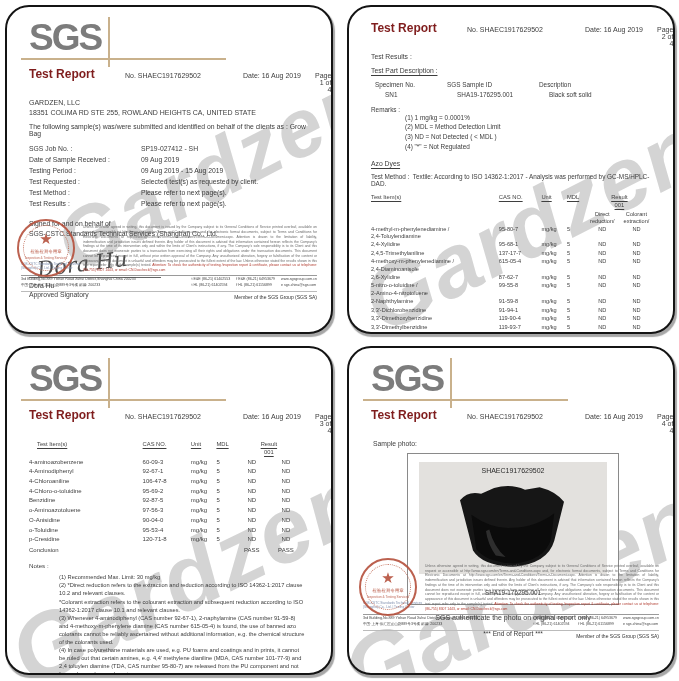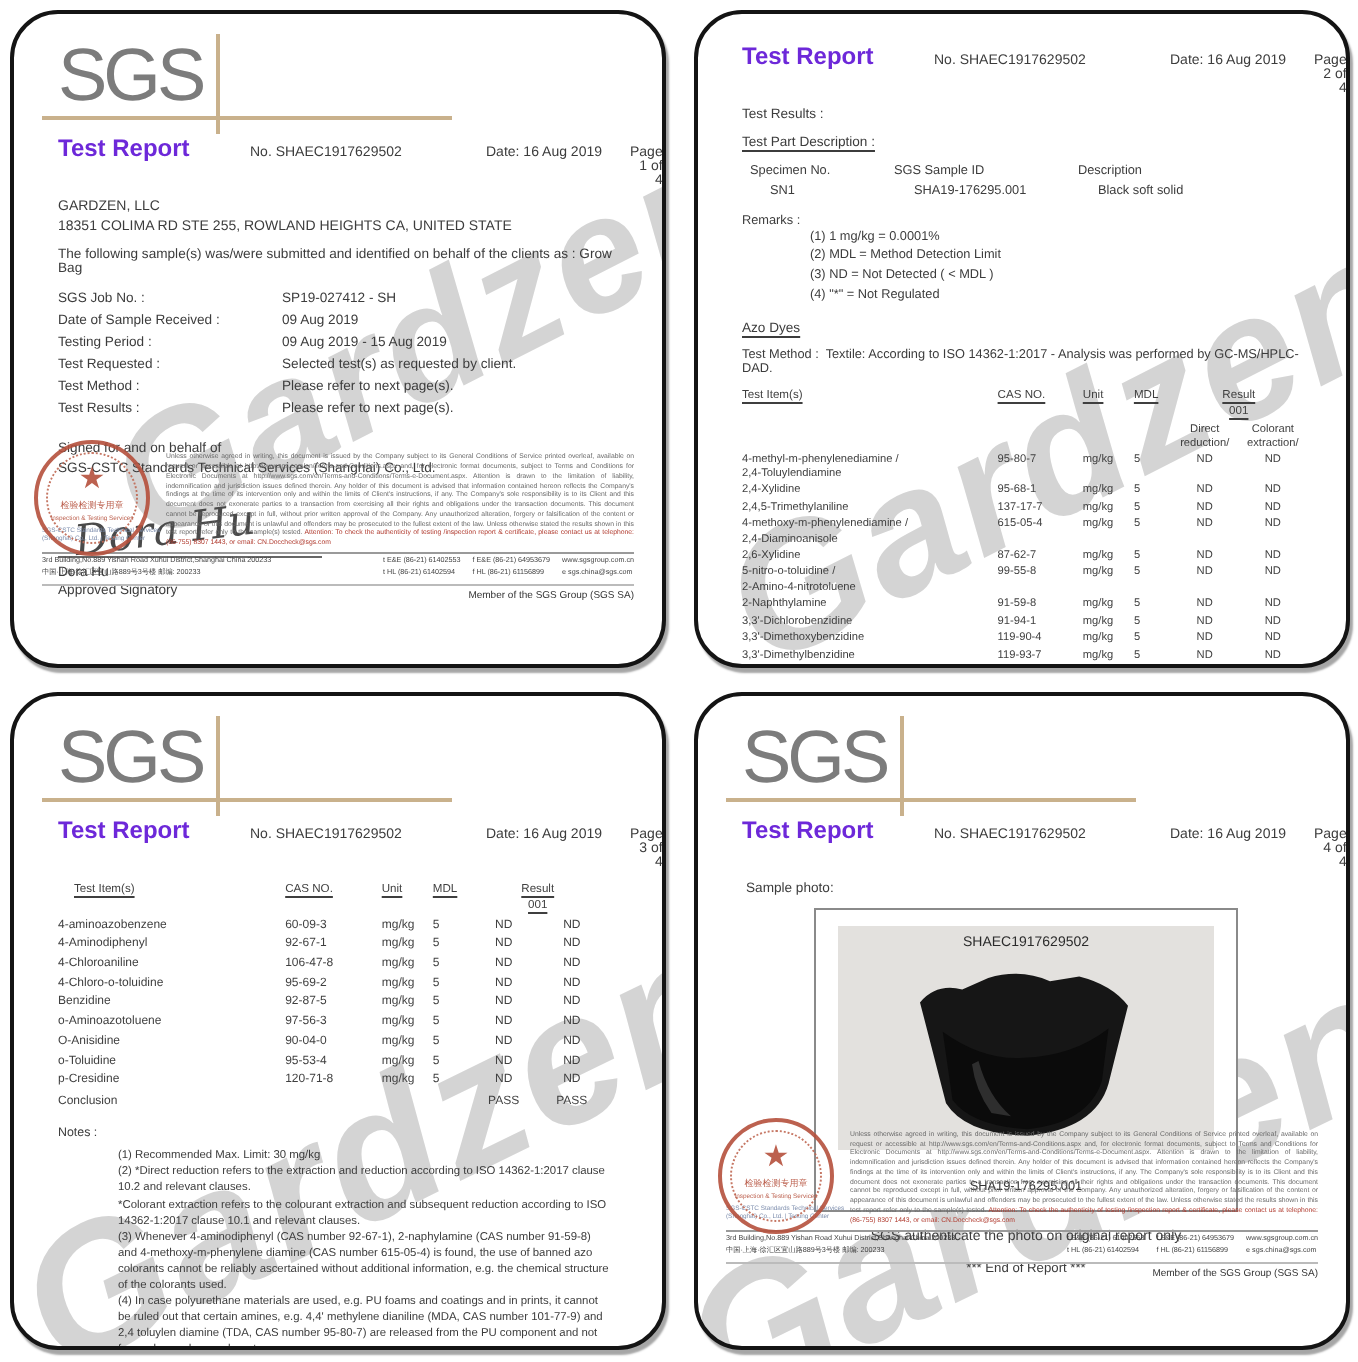--- a/index.html
+++ b/index.html
@@ -9,26 +9,26 @@
   .doc-pad{position:absolute;inset:0;padding:10px 18px 6px 22px;box-sizing:border-box;}
   
   .wm{position:absolute;font-weight:bold;font-style:italic;color:rgba(125,125,125,.33);white-space:nowrap;pointer-events:none;transform-origin:left center;z-index:0;letter-spacing:2px;}
   .wm-d1{font-size:82px;left:55px;top:195px;transform:rotate(-27deg);}
   .wm-d2{font-size:88px;left:20px;top:250px;transform:rotate(-27deg);}
   .wm-d3{font-size:92px;left:10px;top:260px;transform:rotate(-26deg);}
   .wm-d4{font-size:92px;left:0px;top:280px;transform:rotate(-26deg);}
   .z{position:relative;z-index:1;}
   
   .logo-row{position:relative;height:46px;margin-bottom:4px;}
-  .sgs{font-size:37px;font-weight:normal;color:#7c7c7c;letter-spacing:-2px;line-height:42px;display:inline-block;}
+  .sgs{font-size:37px;font-weight:bold;color:#7c7c7c;letter-spacing:-2px;line-height:42px;display:inline-block;}
   .logo-hline{position:absolute;left:-8px;top:41px;width:205px;height:1.5px;background:#c9b18c;}
   .logo-vline{position:absolute;left:79px;top:0px;width:1.5px;height:50px;background:#c9b18c;}
   
   .rpt-head{display:flex;align-items:baseline;margin:4px 0 6px 0;}
-  .rpt-title{font-size:12px;font-weight:bold;color:#6d28d9;width:96px;flex:none;}
+  .rpt-title{font-size:12px;font-weight:bold;color:#7f1d1d;width:96px;flex:none;}
   .rpt-no{font-size:7px;width:118px;flex:none;}
   .rpt-date{font-size:7px;width:72px;flex:none;}
   .rpt-page{font-size:7px;flex:1;text-align:right;}
   
   .client{font-size:7px;margin:3px 0;}
   .sample-line{font-size:6.8px;margin:7px 0 6px 0;}
   .field-row{display:flex;font-size:6.8px;line-height:1.62;}
   .f-label{width:112px;flex:none;}
   .f-value{flex:1;}
   .signed{font-size:6.8px;margin-top:10px;line-height:1.5;}

